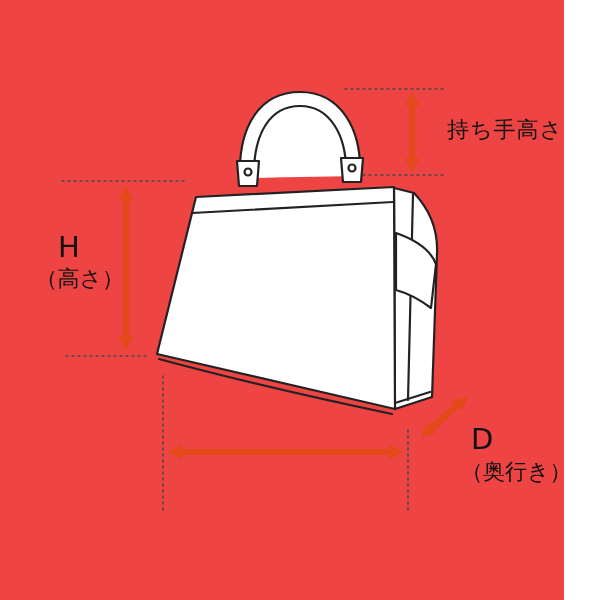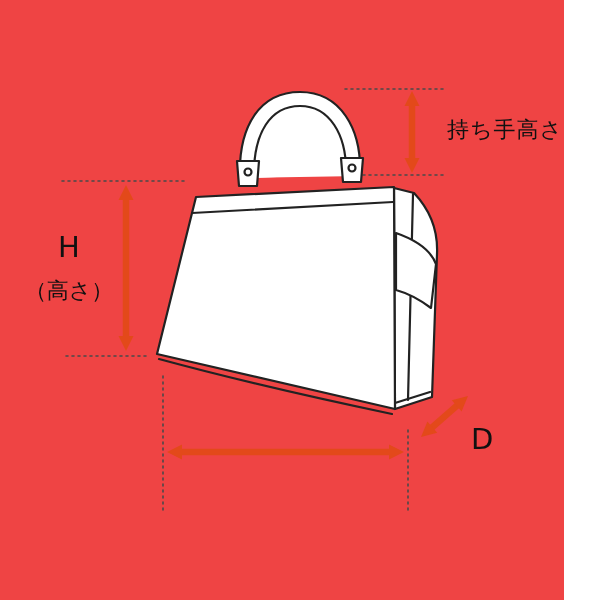--- a/index.html
+++ b/index.html
@@ -13,21 +13,21 @@
     position: relative;
     width: 564px; height: 600px;
     background: #ef4444;
     overflow: hidden;
   }
   .canvas > svg { position: absolute; left: 0; top: 0; }
   .label { position: absolute; color: #111111; line-height: 1.15; }
   .lbl-handle { left: 447px; top: 117px; font-size: 22px; letter-spacing: 1px; white-space: nowrap; }
   .lbl-height { left: 14px; top: 231px; width: 110px; text-align: center; }
   .lbl-height .sym { font-size: 29px; font-weight: 400; }
-  .lbl-height .cap { font-size: 22px; margin-top: 14px; white-space: nowrap; }
+  .lbl-height .cap { font-size: 22px; margin-top: 2px; white-space: nowrap; text-align: right; }
   .lbl-width  { left: 196px; top: 476px; width: 180px; text-align: center; font-size: 26px; white-space: nowrap; }
   .lbl-depth  { left: 461px; top: 423px; width: 140px; text-align: left; }
   .lbl-depth .sym { font-size: 29px; margin-left: 10px; }
   .lbl-depth .cap { font-size: 22px; margin-top: 3px; white-space: nowrap; }
 </style>
 </head>
 <body>
 
 <div class="canvas">
 
@@ -90,15 +90,16 @@
   <div class="label lbl-handle">持ち手高さ</div>
 
   <div class="label lbl-height">
     <div class="sym">H</div>
     <div class="cap">（高さ）</div>
   </div>
 
 
   <div class="label lbl-depth">
     <div class="sym">D</div>
+    <div class="cap">（奥行き）</div>
   </div>
 
 </div>
 
 </body></html>

